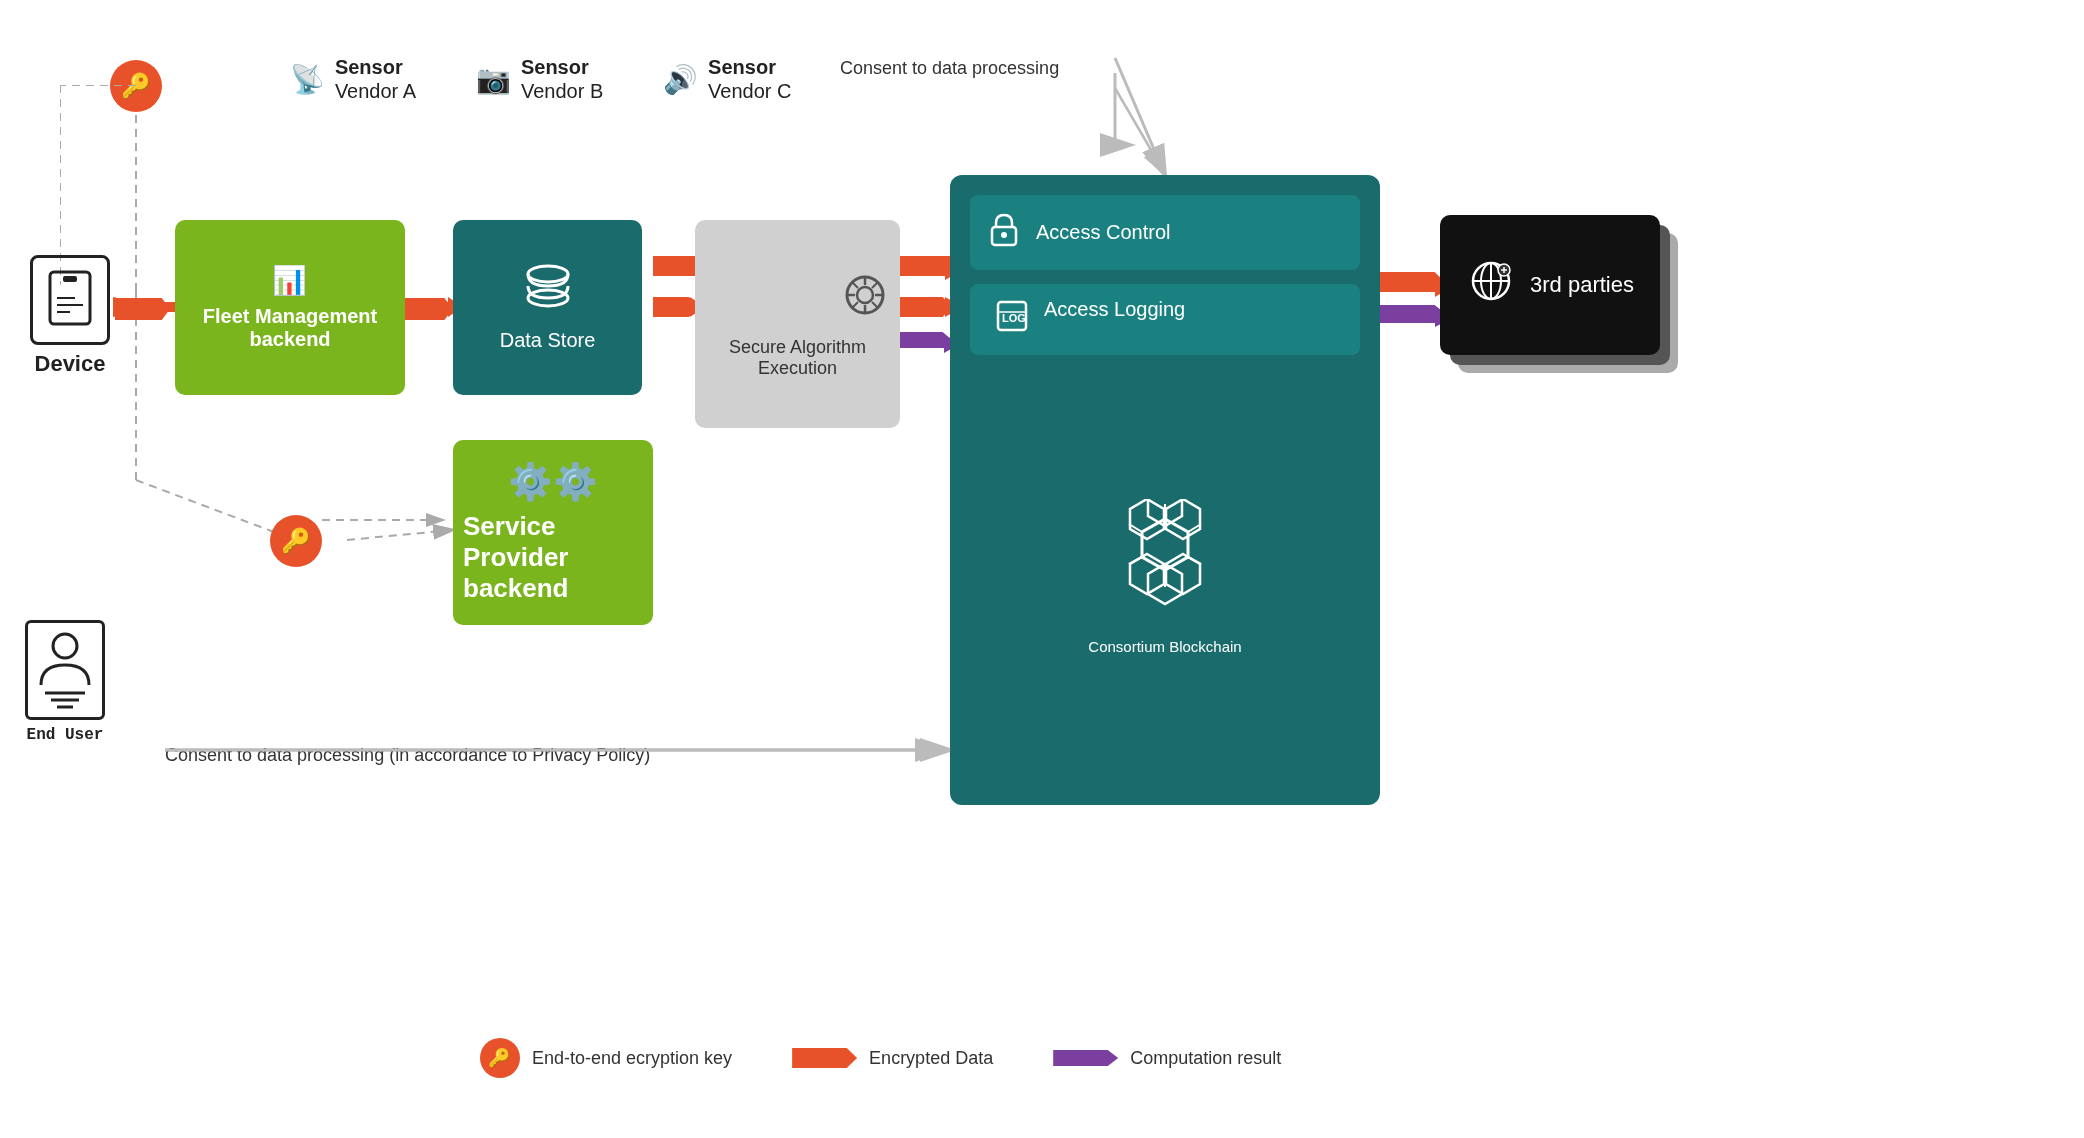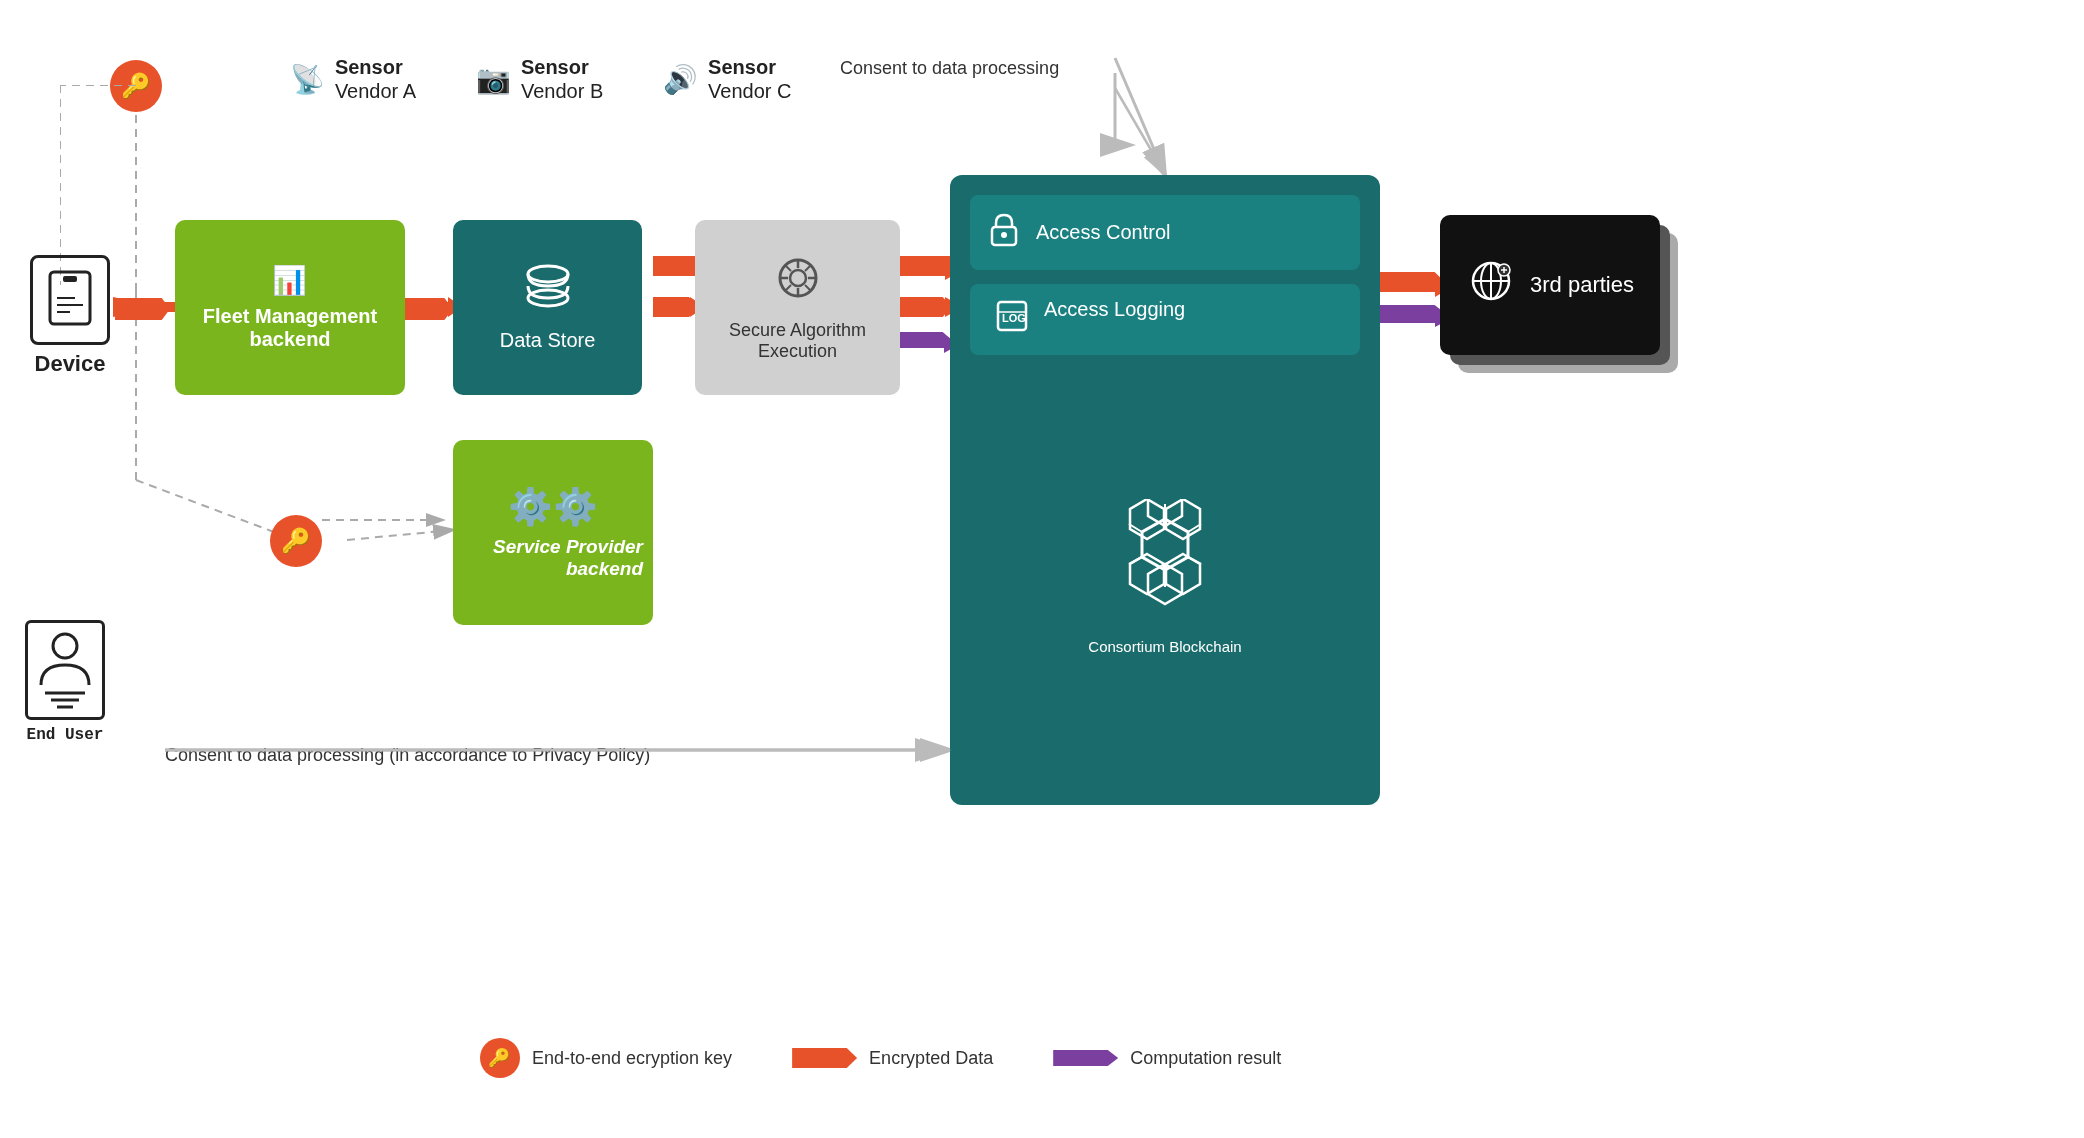--- a/index.html
+++ b/index.html
@@ -187,26 +187,26 @@
       font-size: 36px;
       margin-bottom: 8px;
     }
 
     
     .secure-box {
       position: absolute;
       top: 220px;
       left: 695px;
       width: 205px;
-      height: 175px;
+      height: 208px;
       background: #d0d0d0;
       border-radius: 10px;
       display: flex;
       flex-direction: column;
-      align-items: center;
+      align-items: flex-end;
       justify-content: center;
       color: #222;
       font-size: 19px;
       text-align: center;
       padding: 10px;
     }
     .secure-box .sec-icon {
       font-size: 40px;
       margin-bottom: 8px;
     }
@@ -543,21 +543,21 @@
     <defs>
       <marker id="ga3" markerWidth="10" markerHeight="7" refX="8" refY="3.5" orient="auto">
         <polygon points="0 0, 10 3.5, 0 7" fill="#aaa"></polygon>
       </marker>
     </defs>
     <line x1="0" y1="20" x2="120" y2="20" stroke="#aaa" stroke-width="2" stroke-dasharray="8,6" marker-end="url(#ga3)"></line>
   </svg>
 
   <div class="sp-box">
     <div class="sp-icon">⚙️⚙️</div>
-    <div style="color:white;font-size:19px;font-weight:bold;text-align:right;font-style:italic;">Service Provider backend</div>
+    <div style="color:white;font-size:26px;font-weight:bold;text-align:left;">Service Provider backend</div>
   </div>
 
   <div class="teal-panel">
 
     <div class="access-control-box">
       <div class="ac-icon">
         <svg width="36" height="36" viewBox="0 0 36 36">
           <rect x="6" y="16" width="24" height="18" rx="3" fill="none" stroke="white" stroke-width="2.5"></rect>
           <path d="M10 16 V12 Q10 4 18 4 Q26 4 26 12 V16" fill="none" stroke="white" stroke-width="2.5"></path>
           <circle cx="18" cy="24" r="3" fill="white"></circle>

